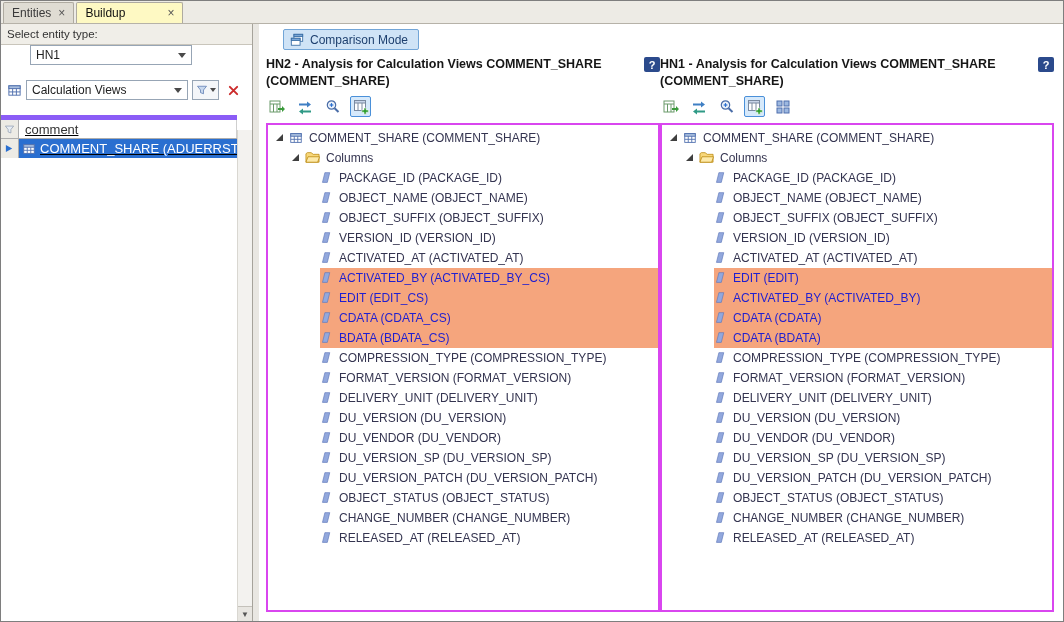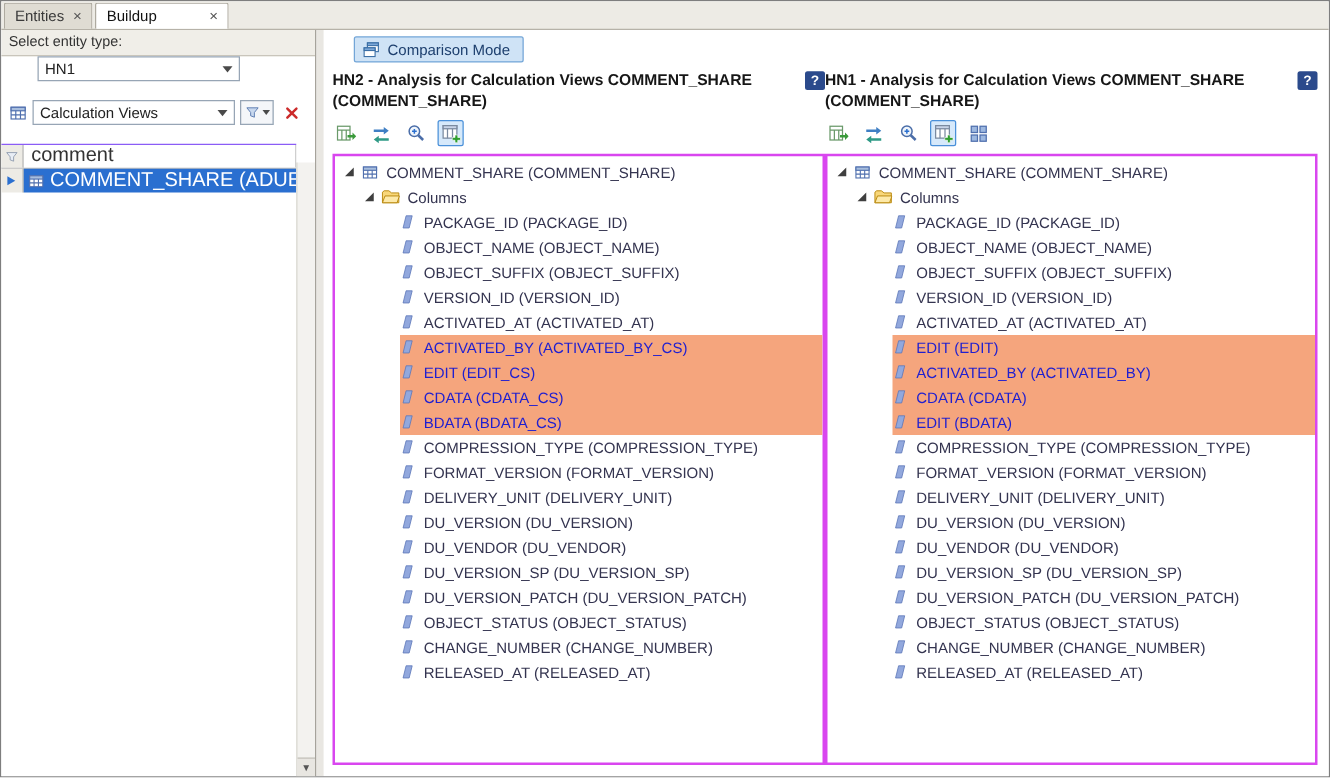--- a/index.html
+++ b/index.html
@@ -8,21 +8,21 @@
 
   .app { width:1064px; height:622px; border:1px solid #7e7e7e; background:#fff;
          display:flex; flex-direction:column; overflow:hidden; }
 
   
   .tabbar { height:23px; background:#edebe5; border-bottom:1px solid #b6b2a8;
             display:flex; align-items:flex-end; padding-left:2px; gap:2px; flex:none; }
   .tab { height:21px; display:flex; align-items:center; gap:7px; padding:0 8px;
          font-size:12px; color:#3a3a3a; background:#dfdcd3; border:1px solid #aeaaa0;
          border-bottom:none; border-radius:2px 2px 0 0; }
-  .tab.active { background:#ffffff; color:#111;gap:42px; }
+  .tab.active { background:#fef9c3; color:#111;gap:42px; }
   .tab-close { font-size:12px; color:#555; line-height:1; }
 
   .body { flex:1; display:flex; min-height:0; }
 
   
   .sidebar { width:252px; flex:none; border-right:1px solid #a6a39b; background:#fff;
              display:flex; flex-direction:column; position:relative; }
   .sidebar-header { height:21px; flex:none; background:#f0eee8; border-bottom:1px solid #c9c5bb;
                     font-size:11.5px; color:#333; display:flex; align-items:center; padding:0 6px; }
   .sidebar-content { flex:1; position:relative; min-height:0; }
@@ -33,21 +33,21 @@
               border-top:5px solid #4a4a4a; }
   .entity-dd { width:162px; margin-left:29px; }
   .type-row { margin-top:15px; display:flex; align-items:center; gap:4px; padding-left:6px; }
   .type-dd { width:162px; }
   .filter-btn { width:27px; height:20px; border:1px solid #97a5b5; background:#f4f6f9;
                 display:flex; align-items:center; justify-content:center; gap:2px; }
   .filter-btn .dd-arrow { border-left-width:3px; border-right-width:3px; border-top-width:4px; }
   .clear-btn { width:20px; height:20px; border:none; background:transparent;
                display:flex; align-items:center; justify-content:center; }
 
-  .grid { margin-top:15px; margin-right:15px; border-top:1px solid #8b5cf6; font-size:16px; }
+  .grid { margin-top:15px; margin-right:15px; border-top:5px solid #8b5cf6; font-size:13px;text-decoration:underline; }
   .grid-header { display:flex; height:19px; border-bottom:1px solid #adadad; }
   .grid-corner { width:18px; flex:none; background:#edebe5; border-right:1px solid #adadad;
                  display:flex; align-items:center; justify-content:center; }
   .grid-colhead { flex:1; background:#fff; color:#333; display:flex; align-items:center;
                   padding-left:6px; border-right:1px solid #cfcfcf; }
   .grid-row { display:flex; height:19px; }
   .row-marker { width:18px; flex:none; background:#edebe5; border-right:1px solid #adadad;
                 display:flex; align-items:center; justify-content:center; }
   .row-main { flex:1; color:#fff; display:flex; align-items:center; gap:4px; padding-left:3px;
               white-space:nowrap; overflow:hidden; }
@@ -651,21 +651,21 @@
     </span>
   </div>
                 <div class="tree-row tree-item">
     <span class="indent"></span>
     <span class="row-inner hl">
       <span class="ticon">
         <svg viewBox="0 0 16 16" width="13" height="13">
                         <path d="M6 2 h6 L9 14 H3 Z" fill="#92a8dd" stroke="#5e77b9" stroke-width="0.8"></path>
                       </svg>
       </span>
-      <span class="tree-label">EDIT (BDATA)</span>
+      <span class="tree-label">CDATA (BDATA)</span>
     </span>
   </div>
                 <div class="tree-row tree-item">
     <span class="indent"></span>
     <span class="row-inner">
       <span class="ticon">
         <svg viewBox="0 0 16 16" width="13" height="13">
                         <path d="M6 2 h6 L9 14 H3 Z" fill="#92a8dd" stroke="#5e77b9" stroke-width="0.8"></path>
                       </svg>
       </span>

